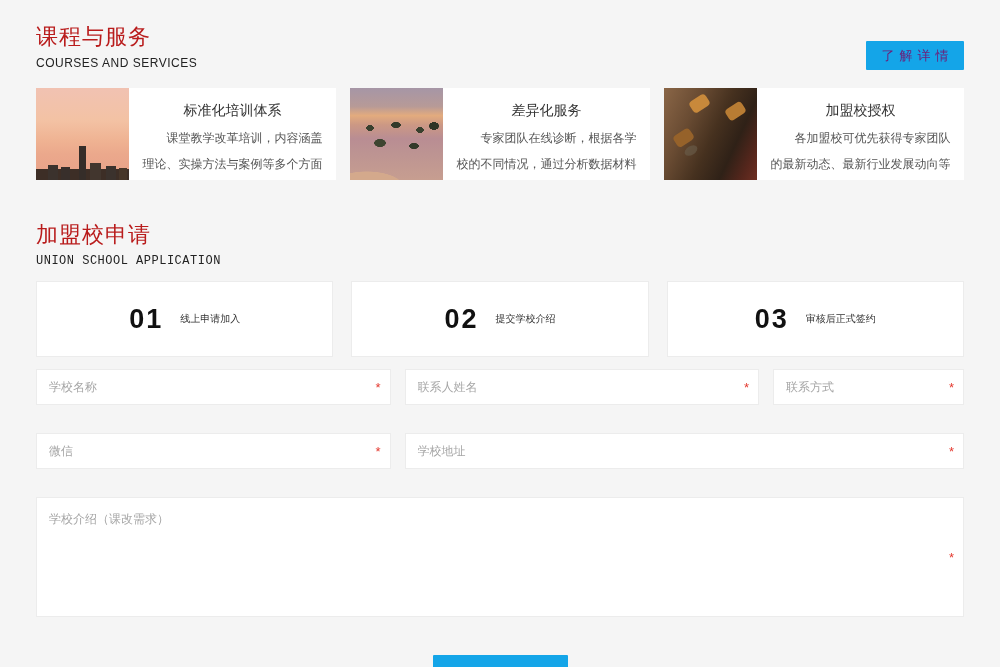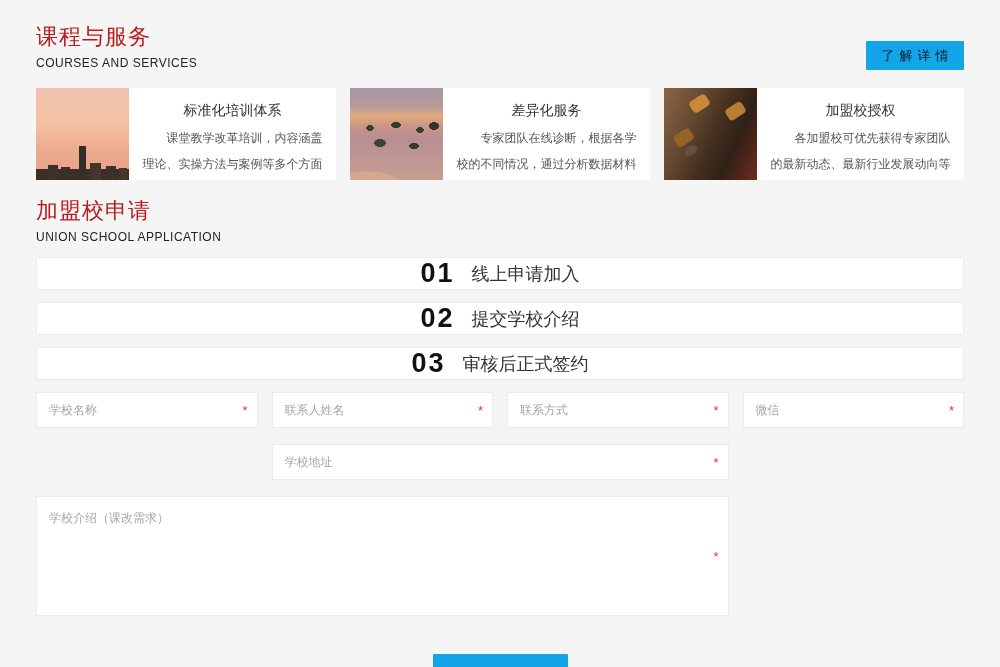--- a/index.html
+++ b/index.html
@@ -11,21 +11,21 @@
     overflow:hidden;
   }
   .page { width:1000px; height:667px; padding:0 36px; }
 
   
   .sec-header { display:flex; justify-content:space-between; align-items:flex-end; }
   .sec-header.first { padding-top:22px; }
   .sec-title { font-size:22px; font-weight:500; color:#b91c1c; letter-spacing:1px; }
   .sec-sub { font-size:12px; color:#222; margin-top:4px; letter-spacing:0.5px; }
   .detail-btn {
-    background:var(--accent,#14a5e8); color:#0f172a; border:none;
+    background:var(--accent,#14a5e8); color:#701a75; border:none;
     width:98px; height:29px; font-size:13px; letter-spacing:5px; text-indent:5px;
     cursor:pointer; border-radius:1px;
     font-family:"Liberation Sans","DejaVu Sans",sans-serif;
   }
 
   
   .cards { display:flex; gap:14px; margin-top:18px; }
   .card { flex:1; background:#fff; height:92px; display:flex; overflow:hidden; }
   .card-img { width:93px; height:92px; flex-shrink:0; position:relative; overflow:hidden; }
   .card-body { flex:1; padding:14px 12px 0 12px; overflow:hidden;text-align:center; }
@@ -65,32 +65,32 @@
     content:""; position:absolute; left:26px; top:9px; width:19px; height:13px;
     border-radius:4px; background:#c8893b; transform:rotate(-33deg);
     box-shadow:26px 26px 0 #b87c33, 48px 52px 0 #a06a2c, -32px 20px 0 #96622a;
   }
   .img-film::after {
     content:""; position:absolute; left:20px; top:58px; width:14px; height:9px;
     border-radius:50%; background:#6e6250; opacity:.55; transform:rotate(-33deg);
   }
 
   
-  .sec-header.second { margin-top:16px; }
-
-  .steps { display:flex; gap:12px; margin-top:13px;flex-direction:column; }
+  .sec-header.second { margin-top:40px;font-family:Liberation Mono, monospace; }
+
+  .steps { display:flex; gap:18px; margin-top:13px; }
   .step {
     flex:1; height:76px; background:#fff; border:1px solid #ececec;
     display:flex; align-items:center; justify-content:center;
   }
   .step-num { font-size:27px; font-weight:bold; color:#111; letter-spacing:2px; }
-  .step-label { font-size:18px; color:#333; margin-left:17px; }
-
-  
-  .form-grid { display:grid; grid-template-columns:repeat(4,1fr); gap:16px 14px; margin-top:12px; }
+  .step-label { font-size:10px; color:#333; margin-left:17px; }
+
+  
+  .form-grid { display:grid; grid-template-columns:repeat(2,1fr); gap:28px 14px; margin-top:12px; }
   .field { position:relative; height:36px; background:#fff; border:1px solid #ececec; }
   .field input {
     width:100%; height:100%; border:none; outline:none; background:transparent;
     padding:0 22px 0 12px; font-size:12px; color:#333;
     font-family:"Liberation Sans","DejaVu Sans",sans-serif;
   }
   .field-address { grid-column:2 / 4; }
   .field-intro { grid-column:1 / 4; height:120px; }
   .field textarea {
     width:100%; height:100%; border:none; outline:none; background:transparent; resize:none;

